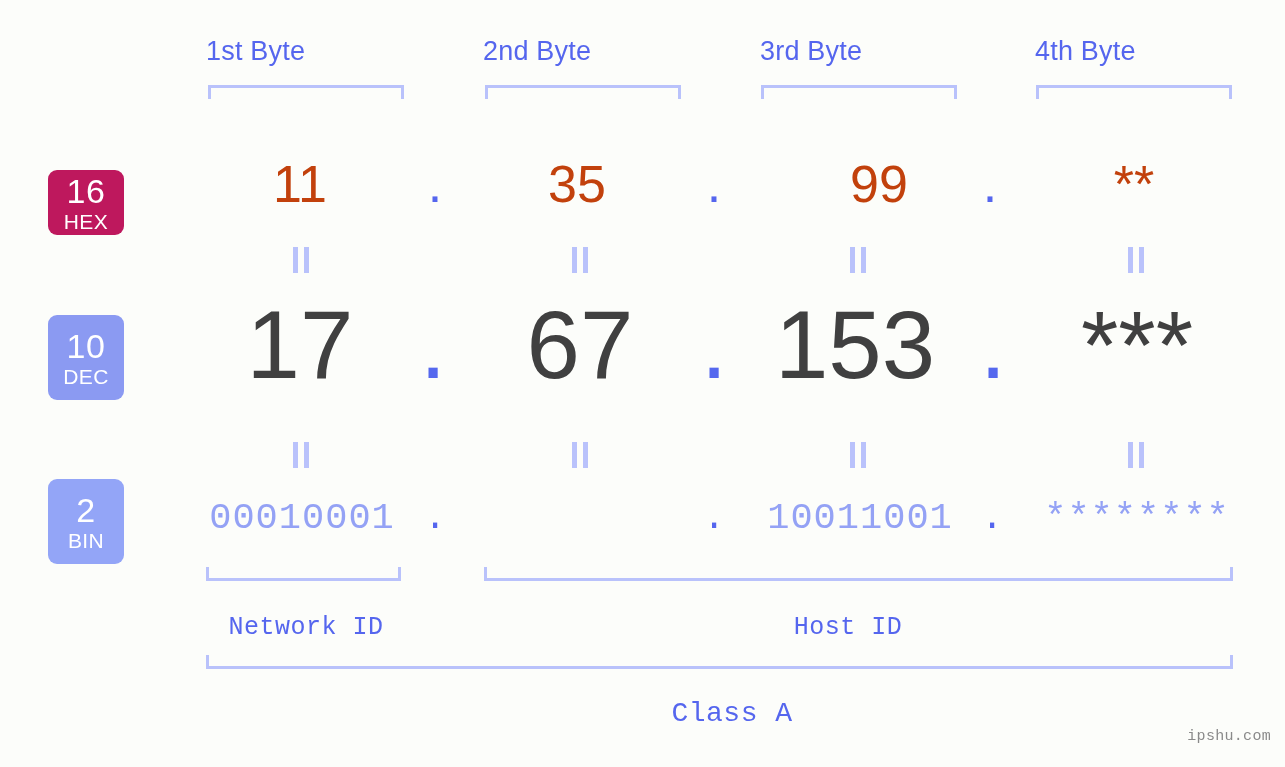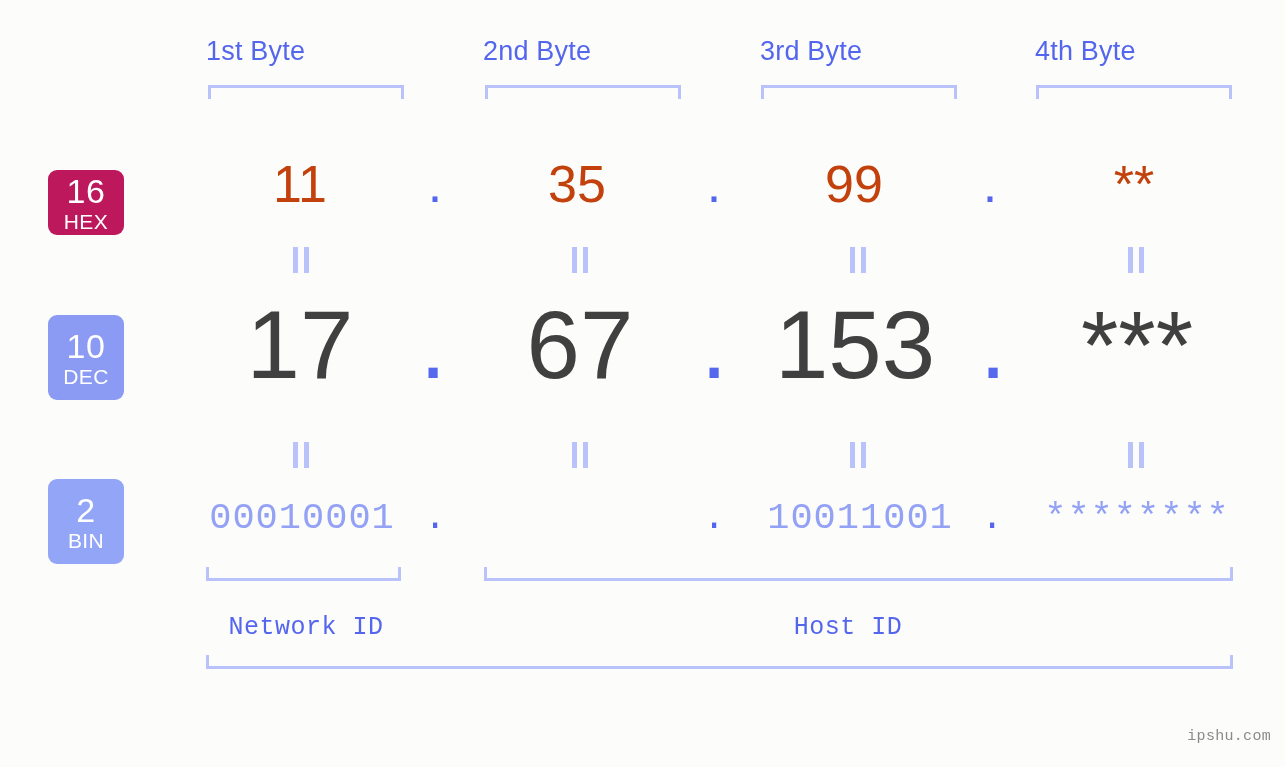--- a/index.html
+++ b/index.html
@@ -168,21 +168,21 @@
 
   <div class="badge" style="left:48px; top:154px; height:65px; background:#be185d;margin-top:16px;">
     <span class="num">16</span>
     <span class="lab">HEX</span>
   </div>
 
   <div class="val hex-val" style="left:206px; top:158px; width:188px;">11</div>
   <div class="val hex-dot" style="left:400px; top:158px; width:70px;">.</div>
   <div class="val hex-val" style="left:483px; top:158px; width:188px;">35</div>
   <div class="val hex-dot" style="left:679px; top:158px; width:70px;">.</div>
-  <div class="val hex-val" style="left:760px; top:158px; width:188px;">99</div>
+  <div class="val hex-val" style="left:785px; top:158px; width:188px;">99</div>
   <div class="val hex-dot" style="left:955px; top:158px; width:70px;">.</div>
   <div class="val hex-val" style="left:1036px; top:158px; width:196px;">**</div>
 
   <div class="eq" style="left:293px; top:247px;">
       <i></i>
       <i></i>
     </div>
   <div class="eq" style="left:572px; top:247px;">
       <i></i>
       <i></i>
@@ -238,16 +238,17 @@
   <div class="val bin-dot" style="left:962px; top:500px; width:60px;">.</div>
   <div class="val bin-val" style="left:1031px; top:500px; width:212px;">********</div>
 
   <div class="bot-bracket" style="left:206px; top:567px; width:195px;"></div>
   <div class="bot-bracket" style="left:484px; top:567px; width:749px;"></div>
 
   <div class="bot-label" style="left:206px; top:613px; width:200px;">Network ID</div>
   <div class="bot-label" style="left:748px; top:613px; width:200px;">Host ID</div>
 
   <div class="bot-bracket" style="left:206px; top:655px; width:1027px;"></div>
+  <div class="bot-label" style="left:632px; top:698px; width:200px; font-size:28px;">Class A</div>
 
   <div class="watermark">ipshu.com</div>
 
 </div>
 
 </body></html>

